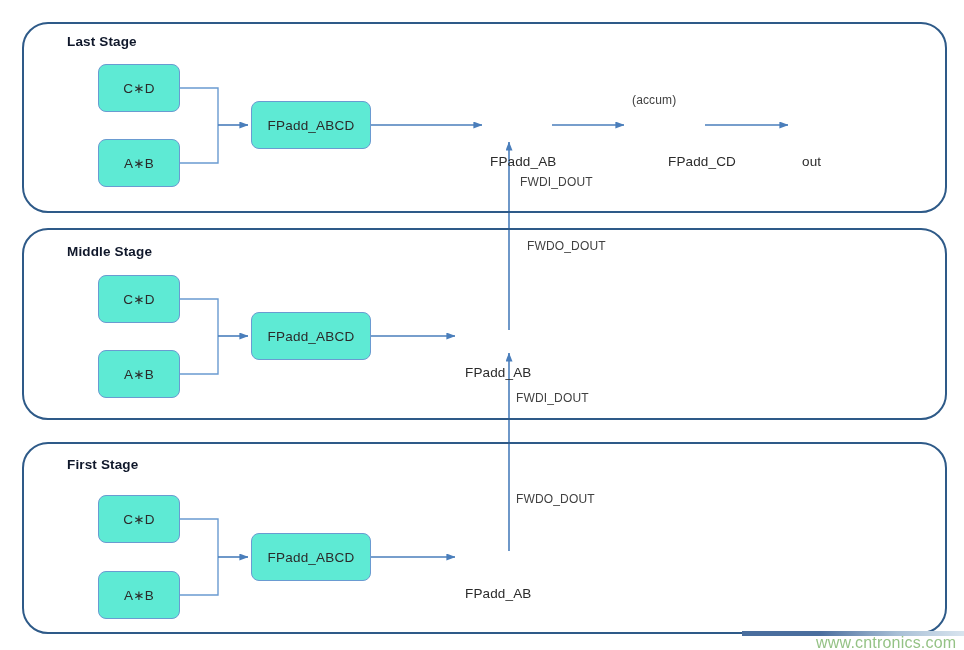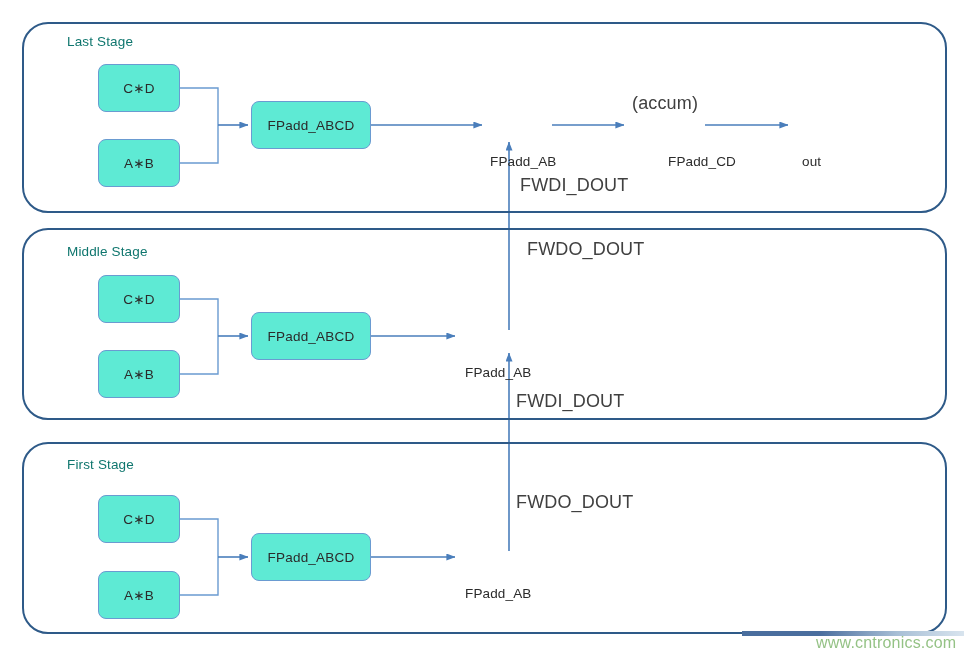--- a/index.html
+++ b/index.html
@@ -27,23 +27,24 @@
   .stage-box {
     position: absolute;
     border: 2.5px solid #2E5A88;
     border-radius: 26px;
     background: transparent;
     box-sizing: border-box;
   }
   .stage-title {
     position: absolute;
     font-size: 13.5px;
-    color: #0f766e;
+    color: #0f172a;
     white-space: nowrap;
     letter-spacing: 0.15px;
+    font-weight: bold;
   }
   .op-box {
     position: absolute;
     box-sizing: border-box;
     border: 1.3px solid #6A9BD1;
     border-radius: 8px;
     background: #5eead4;
     display: flex;
     align-items: center;
     justify-content: center;
@@ -54,21 +55,21 @@
   .node-label {
     position: absolute;
     font-size: 13.5px;
     color: #2B2B2B;
     white-space: nowrap;
     letter-spacing: 0.15px;
     margin-top: 37px;
   }
   .edge-label {
     position: absolute;
-    font-size: 18px;
+    font-size: 12px;
     color: #404040;
     white-space: nowrap;
     letter-spacing: 0.15px;
   }
   .watermark {
     position: absolute;
     font-size: 16px;
     color: #8FBF7F;
     white-space: nowrap;
     opacity: 0.95;

